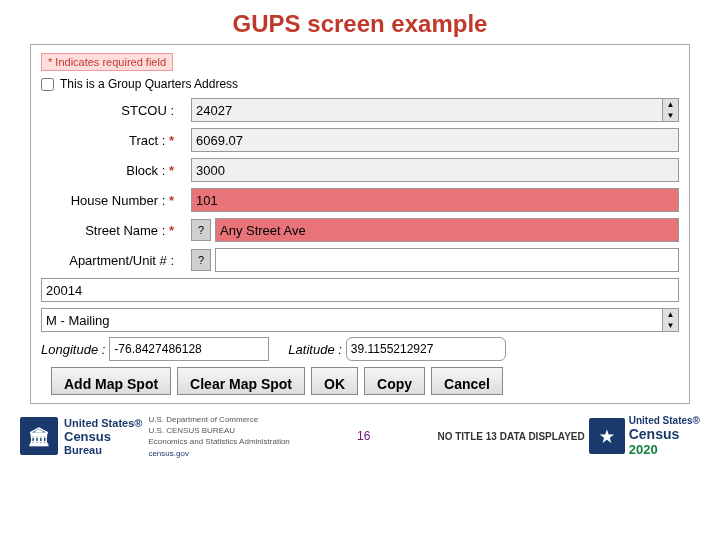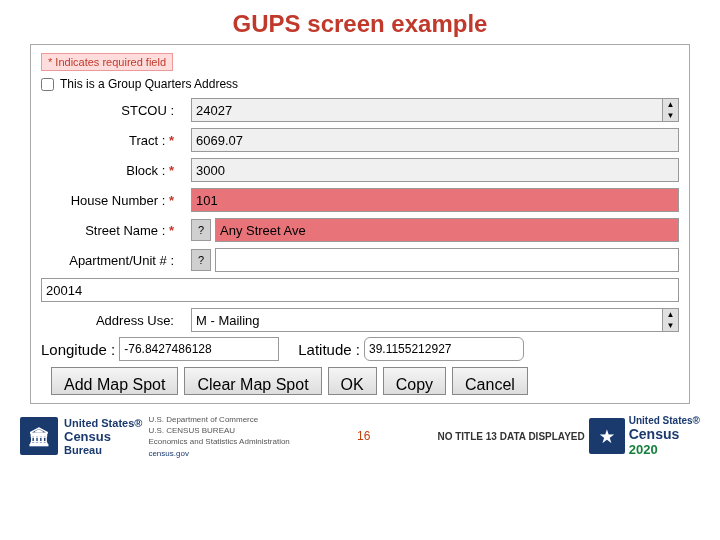--- a/index.html
+++ b/index.html
@@ -146,48 +146,50 @@
       justify-content: center;
       font-size: 8px;
       cursor: pointer;
     }
     .lat-long-row {
       display: flex;
       align-items: center;
       margin-bottom: 4px;
     }
     .lat-long-label {
-      font-size: 15px;
+      font-size: 13px;
       padding-right: 4px;
       white-space: nowrap;
+      font-style: italic;
     }
     .lat-long-input {
       height: 24px;
       font-size: 12px;
       padding: 2px 4px;
       border: 1px solid #999;
       background: #fff;
     }
     .lat-long-input.long { width: 160px; }
     .lat-long-input.lat { width: 160px; border-radius: 6px; }
     .buttons-row {
       display: flex;
       gap: 6px;
       margin-top: 6px;
       justify-content: flex-start;
       padding-left: 10px;
     }
     .action-btn {
       padding: 8px 12px;
-      font-size: 16px;
+      font-size: 14px;
       border: 1px solid #888;
       background: linear-gradient(to bottom, #f5f5f5, #ddd);
       cursor: pointer;
       height: 28px;
       white-space: nowrap;
+      font-weight: bold;
     }
     .footer {
       display: flex;
       width: 100%;
       align-items: center;
       justify-content: space-between;
       padding: 6px 20px;
       margin-top: 4px;
     }
     .dept-info {
@@ -263,21 +265,20 @@
     <input type="text" class="form-input editable" value="" style="">
   </div>
 
   
   <div class="form-row">
     <input type="text" class="form-input editable" value="20014" style="">
   </div>
 
   
   <div class="form-row">
-    <div class="form-label">Address Use:</div>
     <div class="select-wrapper">
       <select class="form-select">
         <option value="M - Mailing">M - Mailing</option>
         <option value="R - Residential">R - Residential</option>
       </select>
       <div class="select-arrows">
         <div class="select-arrow">▲</div>
         <div class="select-arrow">▼</div>
       </div>
     </div>
@@ -314,21 +315,21 @@
       <div style="font-size:11px;font-weight:bold;color:#1a3a6e;">Bureau</div>
     </div>
     <div class="dept-info">
       <div>U.S. Department of Commerce</div>
       <div>U.S. CENSUS BUREAU</div>
       <div>Economics and Statistics Administration</div>
       <div style="color:#1a3a6e;">census.gov</div>
     </div>
   </div>
 
-  <div style="font-size:12px;color:#c2410c;">16</div>
+  <div style="font-size:12px;color:#701a75;">16</div>
 
   <div class="right-footer-block">
     <div style="font-size:10px;font-weight:bold;color:#333;">NO TITLE 13 DATA DISPLAYED</div>
     <div style="display:flex;align-items:center;gap:4px;">
       <svg width="36" height="36" viewBox="0 0 36 36">
         <rect width="36" height="36" fill="#1a3a6e" rx="2"></rect>
         <text x="18" y="24" text-anchor="middle" fill="white" font-size="16" font-weight="bold">★</text>
       </svg>
       <div>
         <div style="font-size:10px;font-weight:bold;color:#1a3a6e;">United States®</div>

